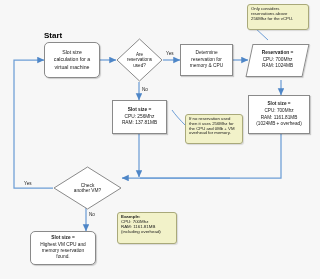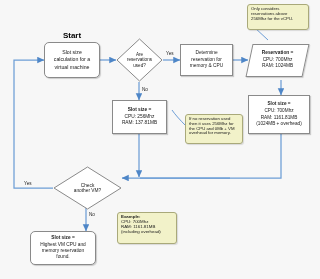--- a/index.html
+++ b/index.html
@@ -96,21 +96,20 @@
   .lbl {
     position: absolute;
     color: #1a1a1a;
     z-index: 4;
     white-space: nowrap;
   }
   .caption {
     position: absolute;
     font-weight: bold;
     color: #000;
-    text-align: center;
     z-index: 4;
     white-space: nowrap;
   }
 </style>
 </head>
 <body>
 
 <div id="canvas">
 
   <svg id="edges" viewBox="0 0 320 279" xmlns="http://www.w3.org/2000/svg">

